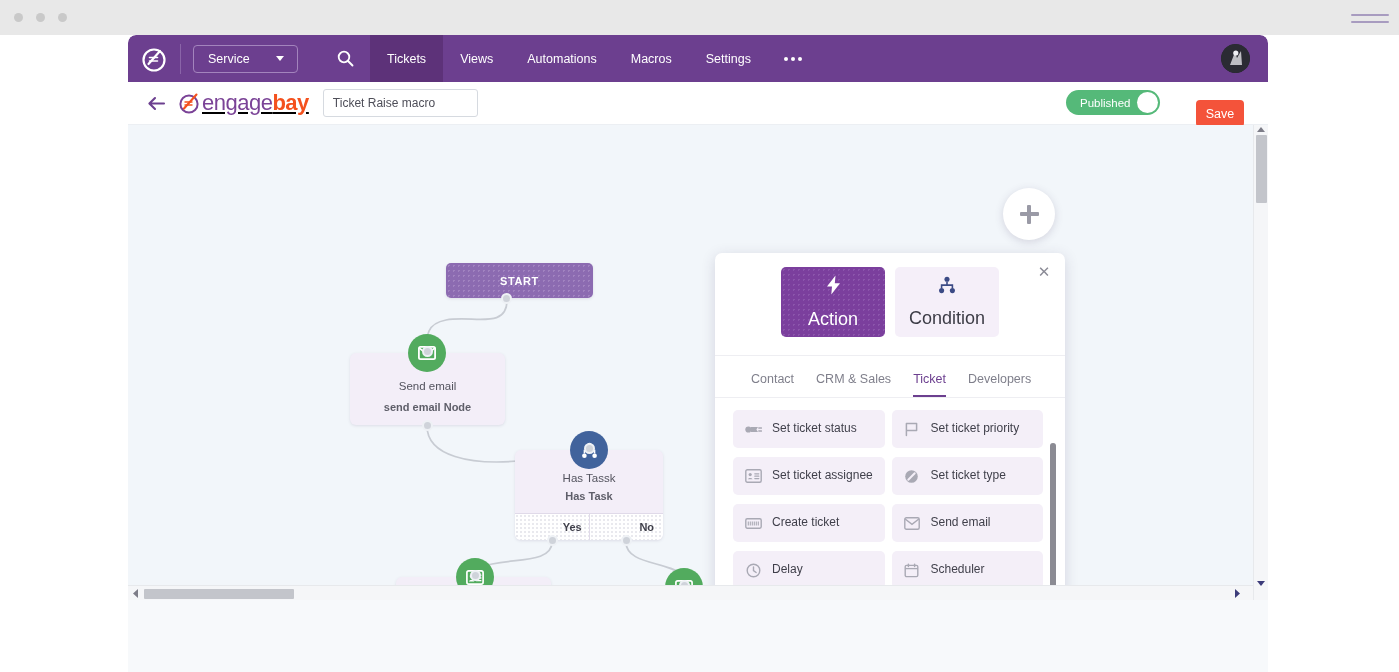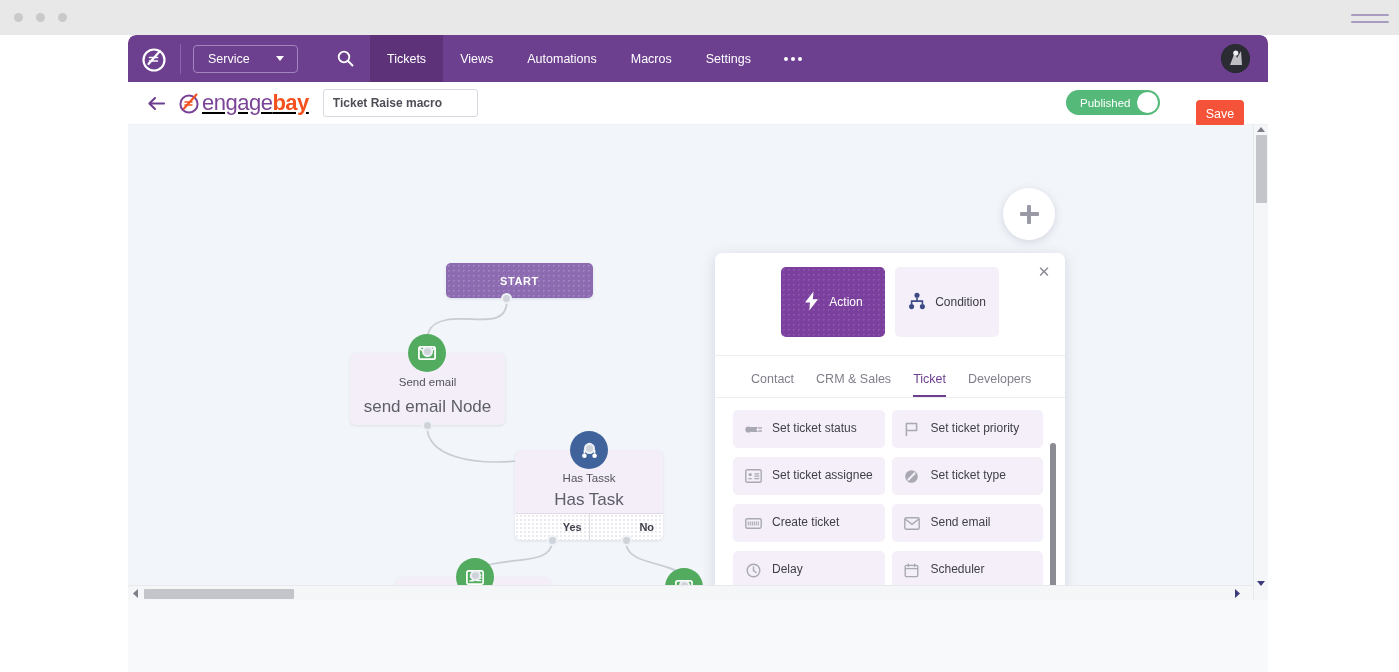--- a/index.html
+++ b/index.html
@@ -126,21 +126,20 @@
   #eb-logo .lw1 { color: #7b4397; font-size: 22px; letter-spacing: -0.5px; }
   #eb-logo .lw2 { color: #f4511e; font-size: 22px; font-weight: bold; letter-spacing: -0.5px; }
   #macro-name-input {
     width: 155px; height: 28px;
     border: 1px solid #d6dae0; border-radius: 3px;
     background: #fff;
     font-family: "Liberation Sans", sans-serif;
     font-size: 12px; color: #4e4e58;
     padding: 0 9px;
     outline: none;
-    font-weight: bold;
   }
   #publish-toggle {
     position: absolute; right: 108px; top: 8px;
     width: 94px; height: 25px;
     background: #55b979; border-radius: 13px;
     display: flex; align-items: center;
     cursor: pointer;
   }
   #publish-toggle .plabel {
     color: #ffffff; font-size: 11.5px; margin-left: 14px;
@@ -175,21 +174,21 @@
     background: #f3eef8;
     border-radius: 6px;
     box-shadow: 0 1px 3px rgba(80,60,110,0.13);
     display: flex; flex-direction: column; align-items: center;
     cursor: pointer;
   }
   .node-title {
     font-size: 11.5px; color: #53535e;
   }
   .node-sub {
-    font-size: 17px; color: #5e5e69;
+    font-size: 11px; color: #5e5e69; font-weight: bold;
   }
   .node-icon {
     position: absolute;
     width: 38px; height: 38px; border-radius: 50%;
     display: flex; align-items: center; justify-content: center;
   }
   .node-icon.green { background: #52ab5e; }
   .node-icon.blue  { background: #41639c; }
   .port {
     position: absolute;
@@ -281,23 +280,23 @@
     color: #8b8b96; font-size: 15px; cursor: pointer;
   }
   #type-tabs {
     display: flex; justify-content: center; gap: 10px;
     padding: 14px 0 18px 0;
     border-bottom: 1px solid #eeeef2;
   }
   .type-tab {
     width: 104px; height: 70px;
     border-radius: 5px;
-    display: flex; flex-direction: row; align-items: center; justify-content: center;
+    display: flex; flex-direction: column; align-items: center; justify-content: center;
     gap: 9px; cursor: pointer;
-    font-size: 12px;
+    font-size: 18px;
   }
   .type-tab.sel {
     background-color: #7b3f9d;
     background-image: radial-gradient(#8b55ab 1px, transparent 1px);
     background-size: 5px 5px;
     color: #ffffff;
   }
   .type-tab.unsel {
     background: #f5eff9; color: #3c3c46;
   }

